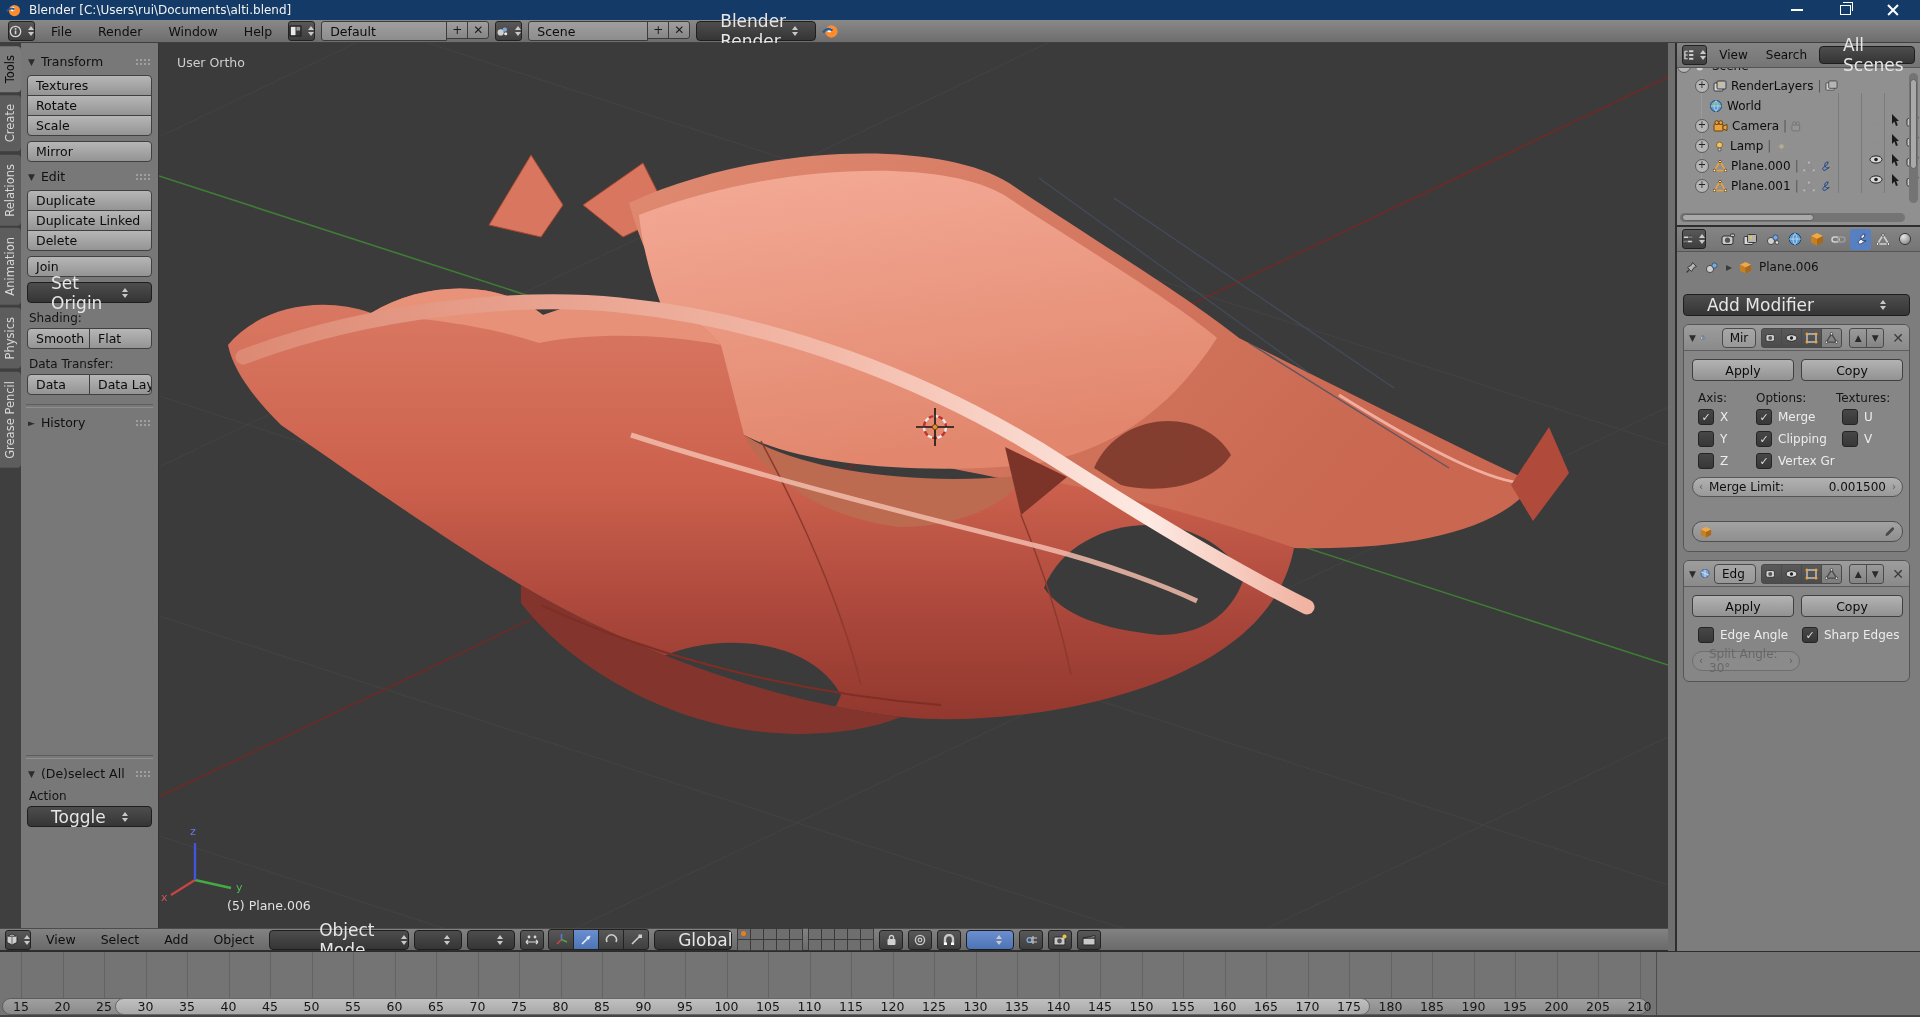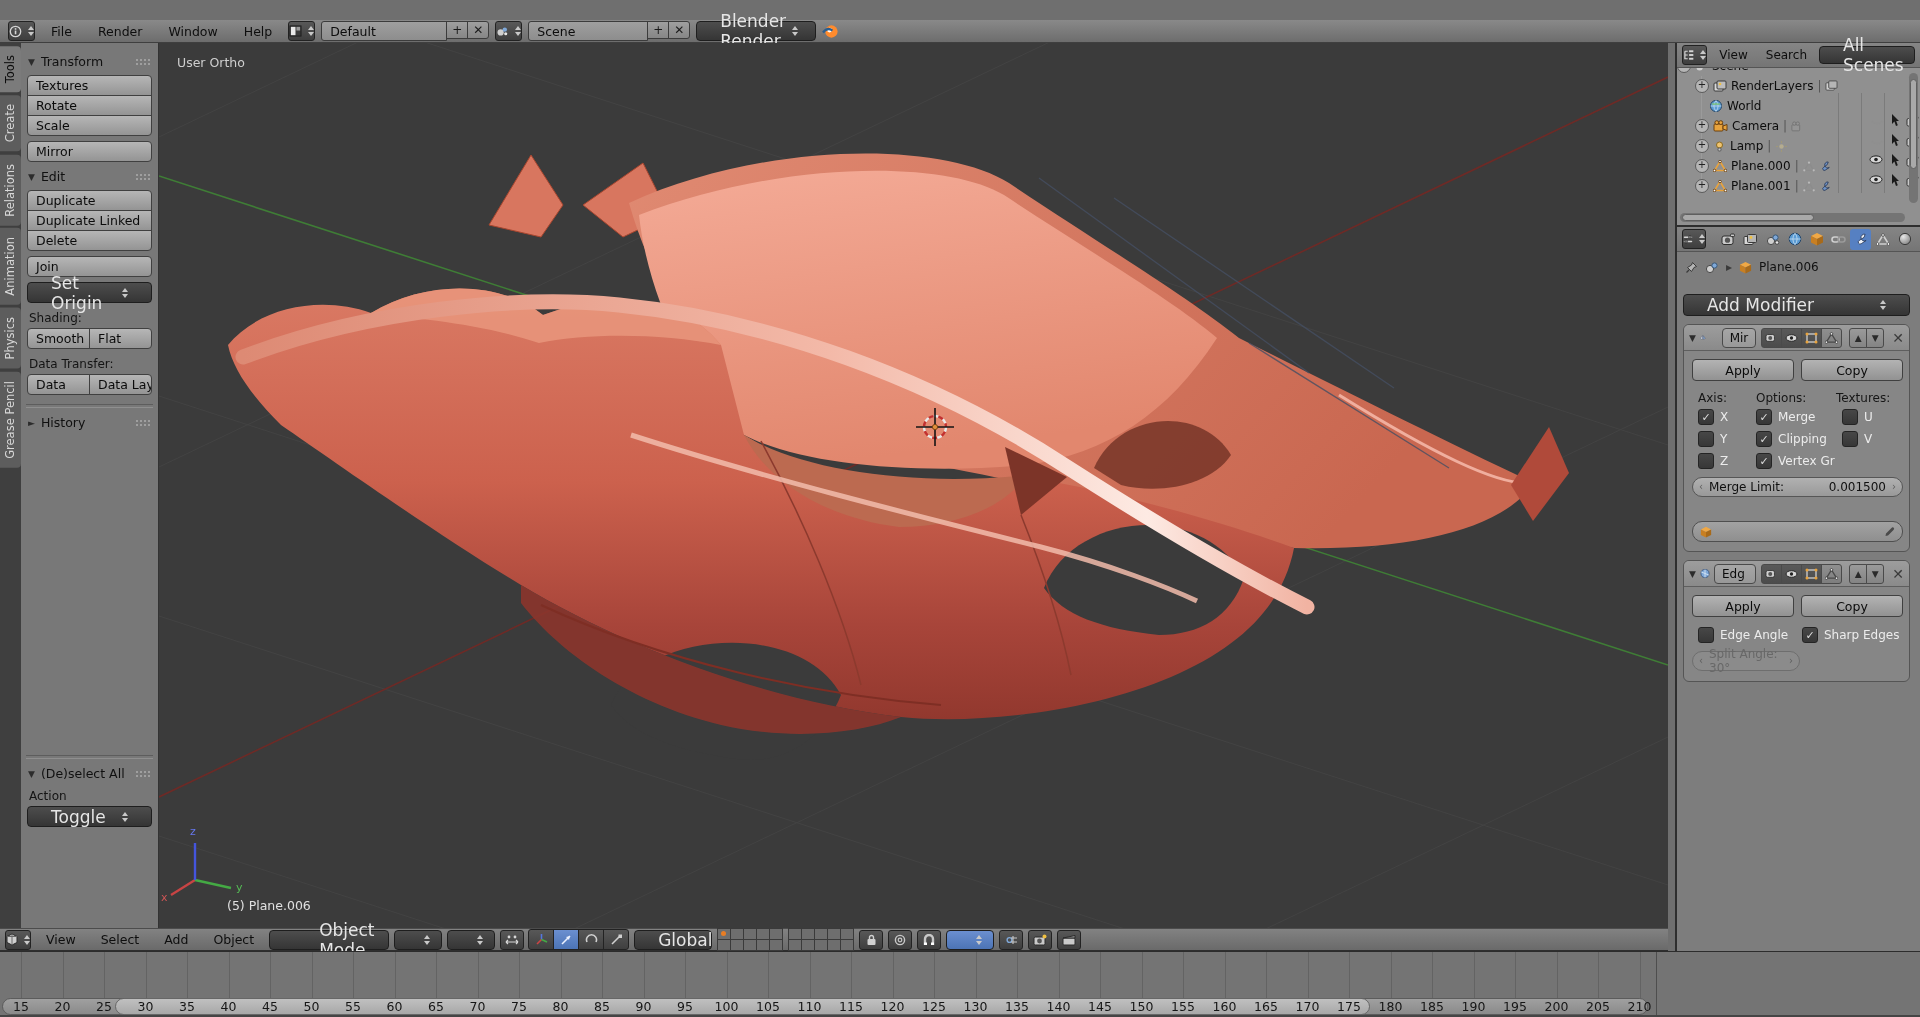--- a/index.html
+++ b/index.html
@@ -136,20 +136,39 @@
   .tl-tick{position:absolute;top:1px;transform:translateX(-50%);font-size:12.5px;color:#161616;}
   #tl-sep{position:absolute;left:1656px;top:0;width:1px;height:66px;background:#4e4e4e;}
   #tl-bottom{position:absolute;left:0;top:63px;width:1920px;height:3px;background:#454545;}
   .small-ic{flex:none;}
 </style>
 </head>
 <body>
 
 <div id="app">
 
+  <div id="titlebar">
+    <svg class="small-ic" width="15" height="15" viewBox="0 0 16 16">
+        <circle cx="9" cy="8" r="6" fill="#ff8b2d"></circle>
+        <circle cx="7" cy="6.5" r="2.4" fill="#fff"></circle>
+        <path d="M1,9 Q5,4 9,7" stroke="#2a5d8f" stroke-width="2.2" fill="none"></path>
+      </svg>
+    <span class="title">Blender [C:\Users\rui\Documents\alti.blend]</span>
+    <div class="win-controls">
+      <div class="win-btn">
+          <span class="glyph-min"></span>
+        </div>
+      <div class="win-btn">
+          <span class="glyph-restore"></span>
+        </div>
+      <div class="win-btn">
+          <span class="glyph-close"></span>
+        </div>
+    </div>
+  </div>
 
   <div id="menubar">
     <div class="icon-btn">
       <svg width="13" height="13" viewBox="0 0 14 14">
           <circle cx="7" cy="7" r="5.6" fill="none" stroke="#d5d5d5" stroke-width="1.4"></circle>
           <rect x="6.2" y="6" width="1.7" height="4" fill="#d5d5d5"></rect>
           <rect x="6.2" y="3.4" width="1.7" height="1.7" fill="#d5d5d5"></rect>
         </svg>
       <span class="stepper">
           <i class="up"></i>
@@ -383,21 +402,21 @@
         </svg>
       <span class="stepper">
           <i class="up"></i>
           <i class="dn"></i>
         </span>
     </div>
     <span class="menu-item">View</span>
     <span class="menu-item">Select</span>
     <span class="menu-item">Add</span>
     <span class="menu-item">Object</span>
-    <div class="dd-dark" style="width:120px;gap:26px;">
+    <div class="dd-dark" style="width:140px;gap:26px;">
       <svg width="12" height="12" viewBox="0 0 12 12">
           <path d="M6,1 L11,3.5 L6,6 L1,3.5 Z" fill="#f0a845"></path>
           <path d="M1,3.5 L6,6 L6,11.5 L1,9 Z" fill="#c87f22"></path>
           <path d="M11,3.5 L6,6 L6,11.5 L11,9 Z" fill="#a86a1a"></path>
         </svg>
       <span>Object Mode</span>
       <span class="stepper" style="margin-left:auto;">
           <i class="up"></i>
           <i class="dn"></i>
         </span>

